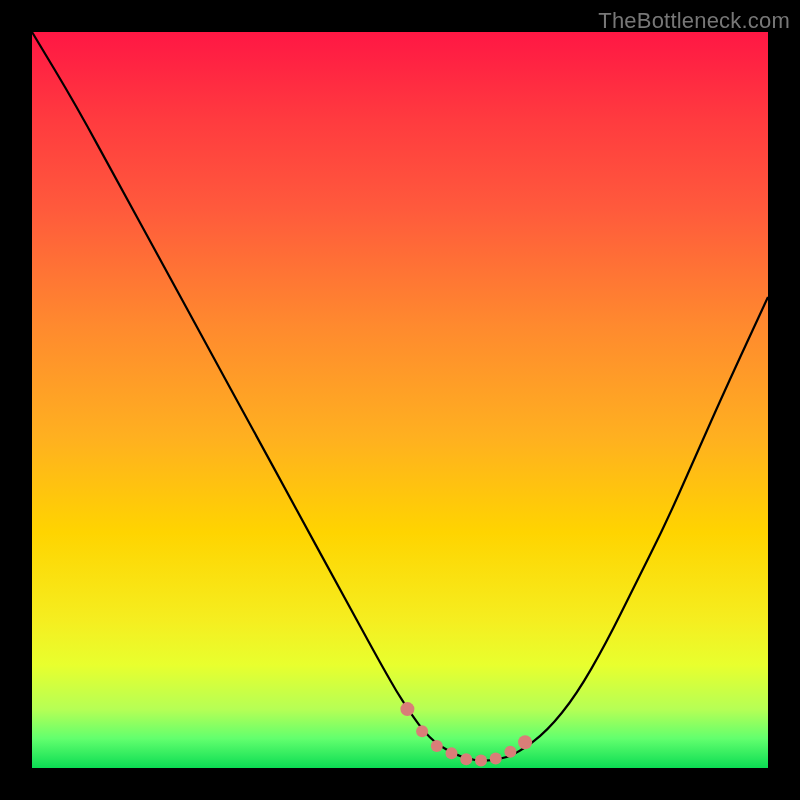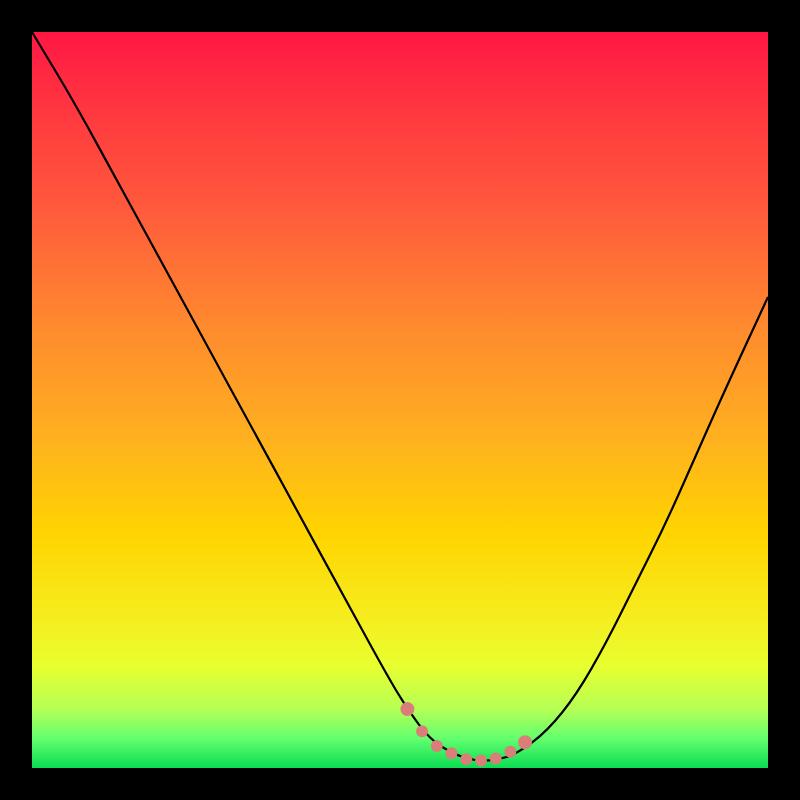--- a/index.html
+++ b/index.html
@@ -75,13 +75,14 @@
           <circle cx="419.5" cy="721.3" r="6" fill="#d97e78" stroke="#c96a64" stroke-width="0"></circle>
           <circle cx="434.2" cy="727.2" r="6" fill="#d97e78" stroke="#c96a64" stroke-width="0"></circle>
           <circle cx="449.0" cy="728.6" r="6" fill="#d97e78" stroke="#c96a64" stroke-width="0"></circle>
           <circle cx="463.7" cy="726.4" r="6" fill="#d97e78" stroke="#c96a64" stroke-width="0"></circle>
           <circle cx="478.4" cy="719.8" r="6" fill="#d97e78" stroke="#c96a64" stroke-width="0"></circle>
           <circle cx="493.1" cy="710.2" r="7" fill="#d97e78" stroke="#c96a64" stroke-width="0"></circle>
         </g>
     </svg>
 
   </div>
+  <div class="watermark">TheBottleneck.com</div>
 </div>
 
 </body></html>

